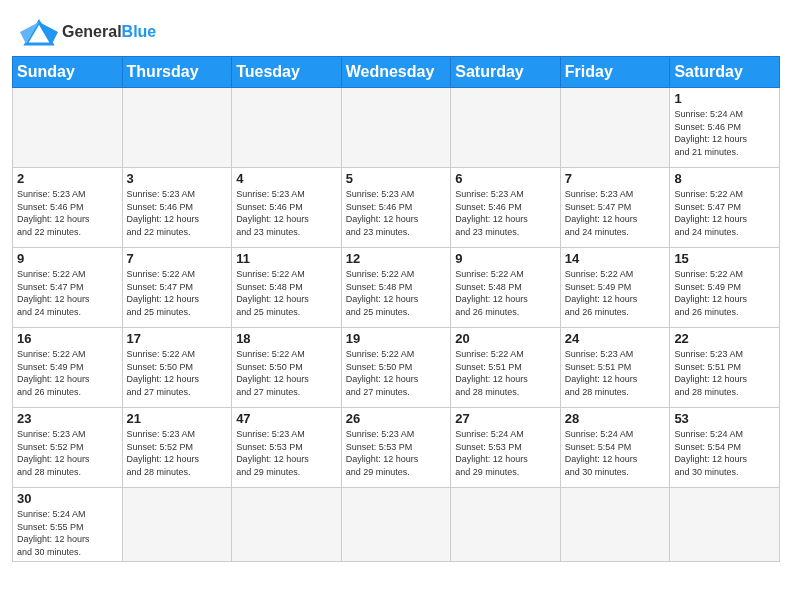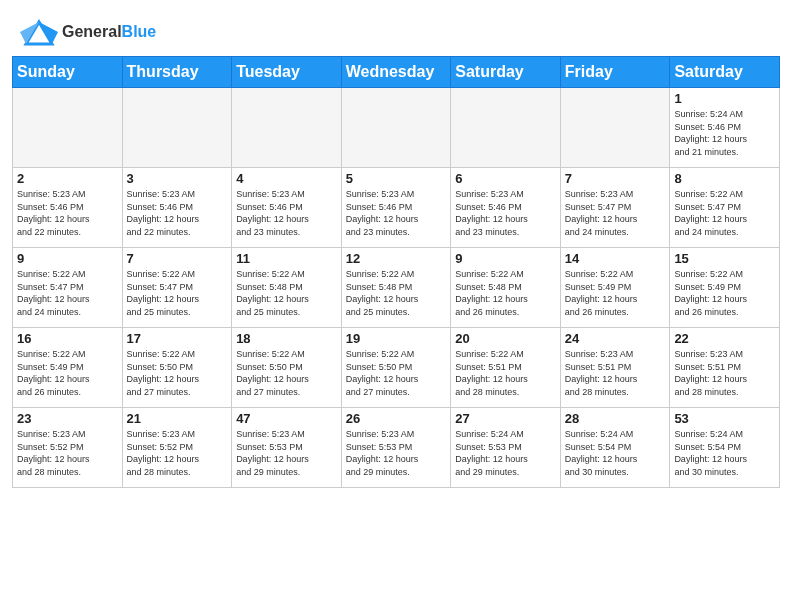--- a/index.html
+++ b/index.html
@@ -328,15 +328,30 @@
             <div class="cell-text">and 30 minutes.</div>
           </td>
           <td>
             <span class="day-num">53</span>
             <div class="cell-text">Sunrise: 5:24 AM</div>
             <div class="cell-text">Sunset: 5:54 PM</div>
             <div class="cell-text">Daylight: 12 hours</div>
             <div class="cell-text">and 30 minutes.</div>
           </td>
         </tr>
+        <tr>
+          <td class="last-row">
+            <span class="day-num">30</span>
+            <div class="cell-text">Sunrise: 5:24 AM</div>
+            <div class="cell-text">Sunset: 5:55 PM</div>
+            <div class="cell-text">Daylight: 12 hours</div>
+            <div class="cell-text">and 30 minutes.</div>
+          </td>
+          <td class="empty last-row"></td>
+          <td class="empty last-row"></td>
+          <td class="empty last-row"></td>
+          <td class="empty last-row"></td>
+          <td class="empty last-row"></td>
+          <td class="empty last-row"></td>
+        </tr>
       </tbody>
   </table>
 </div>
 
 </body></html>

